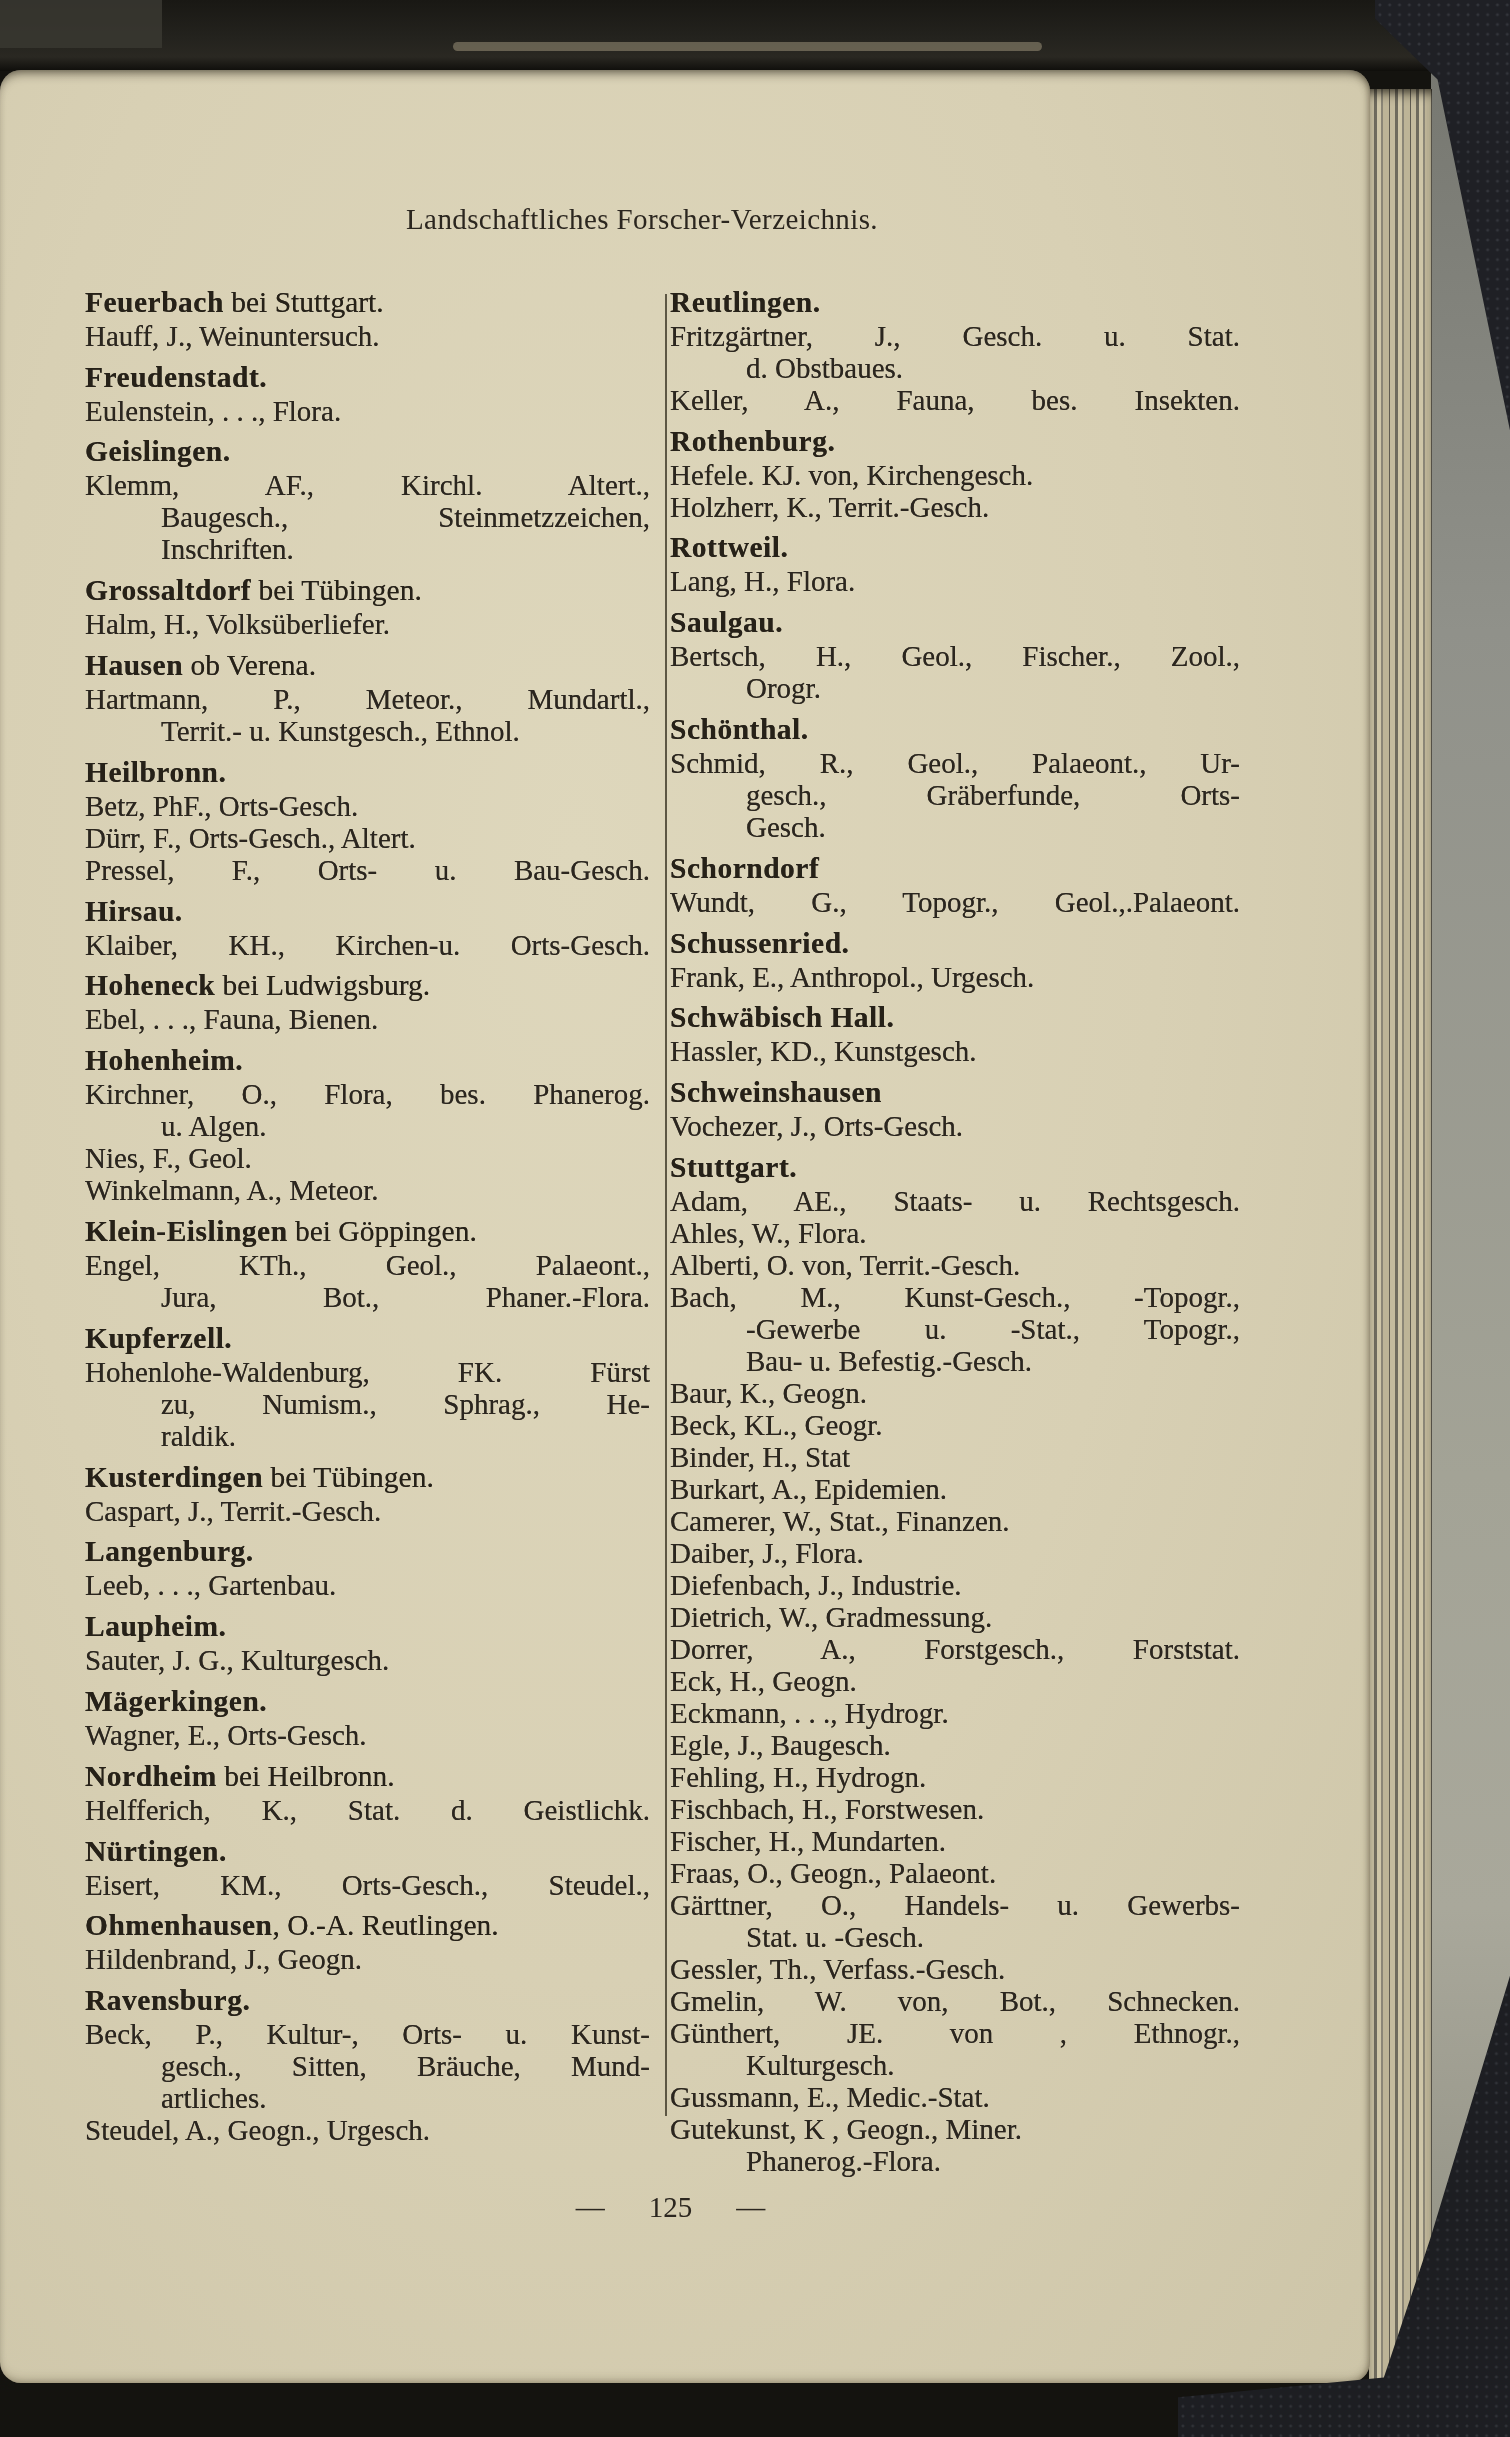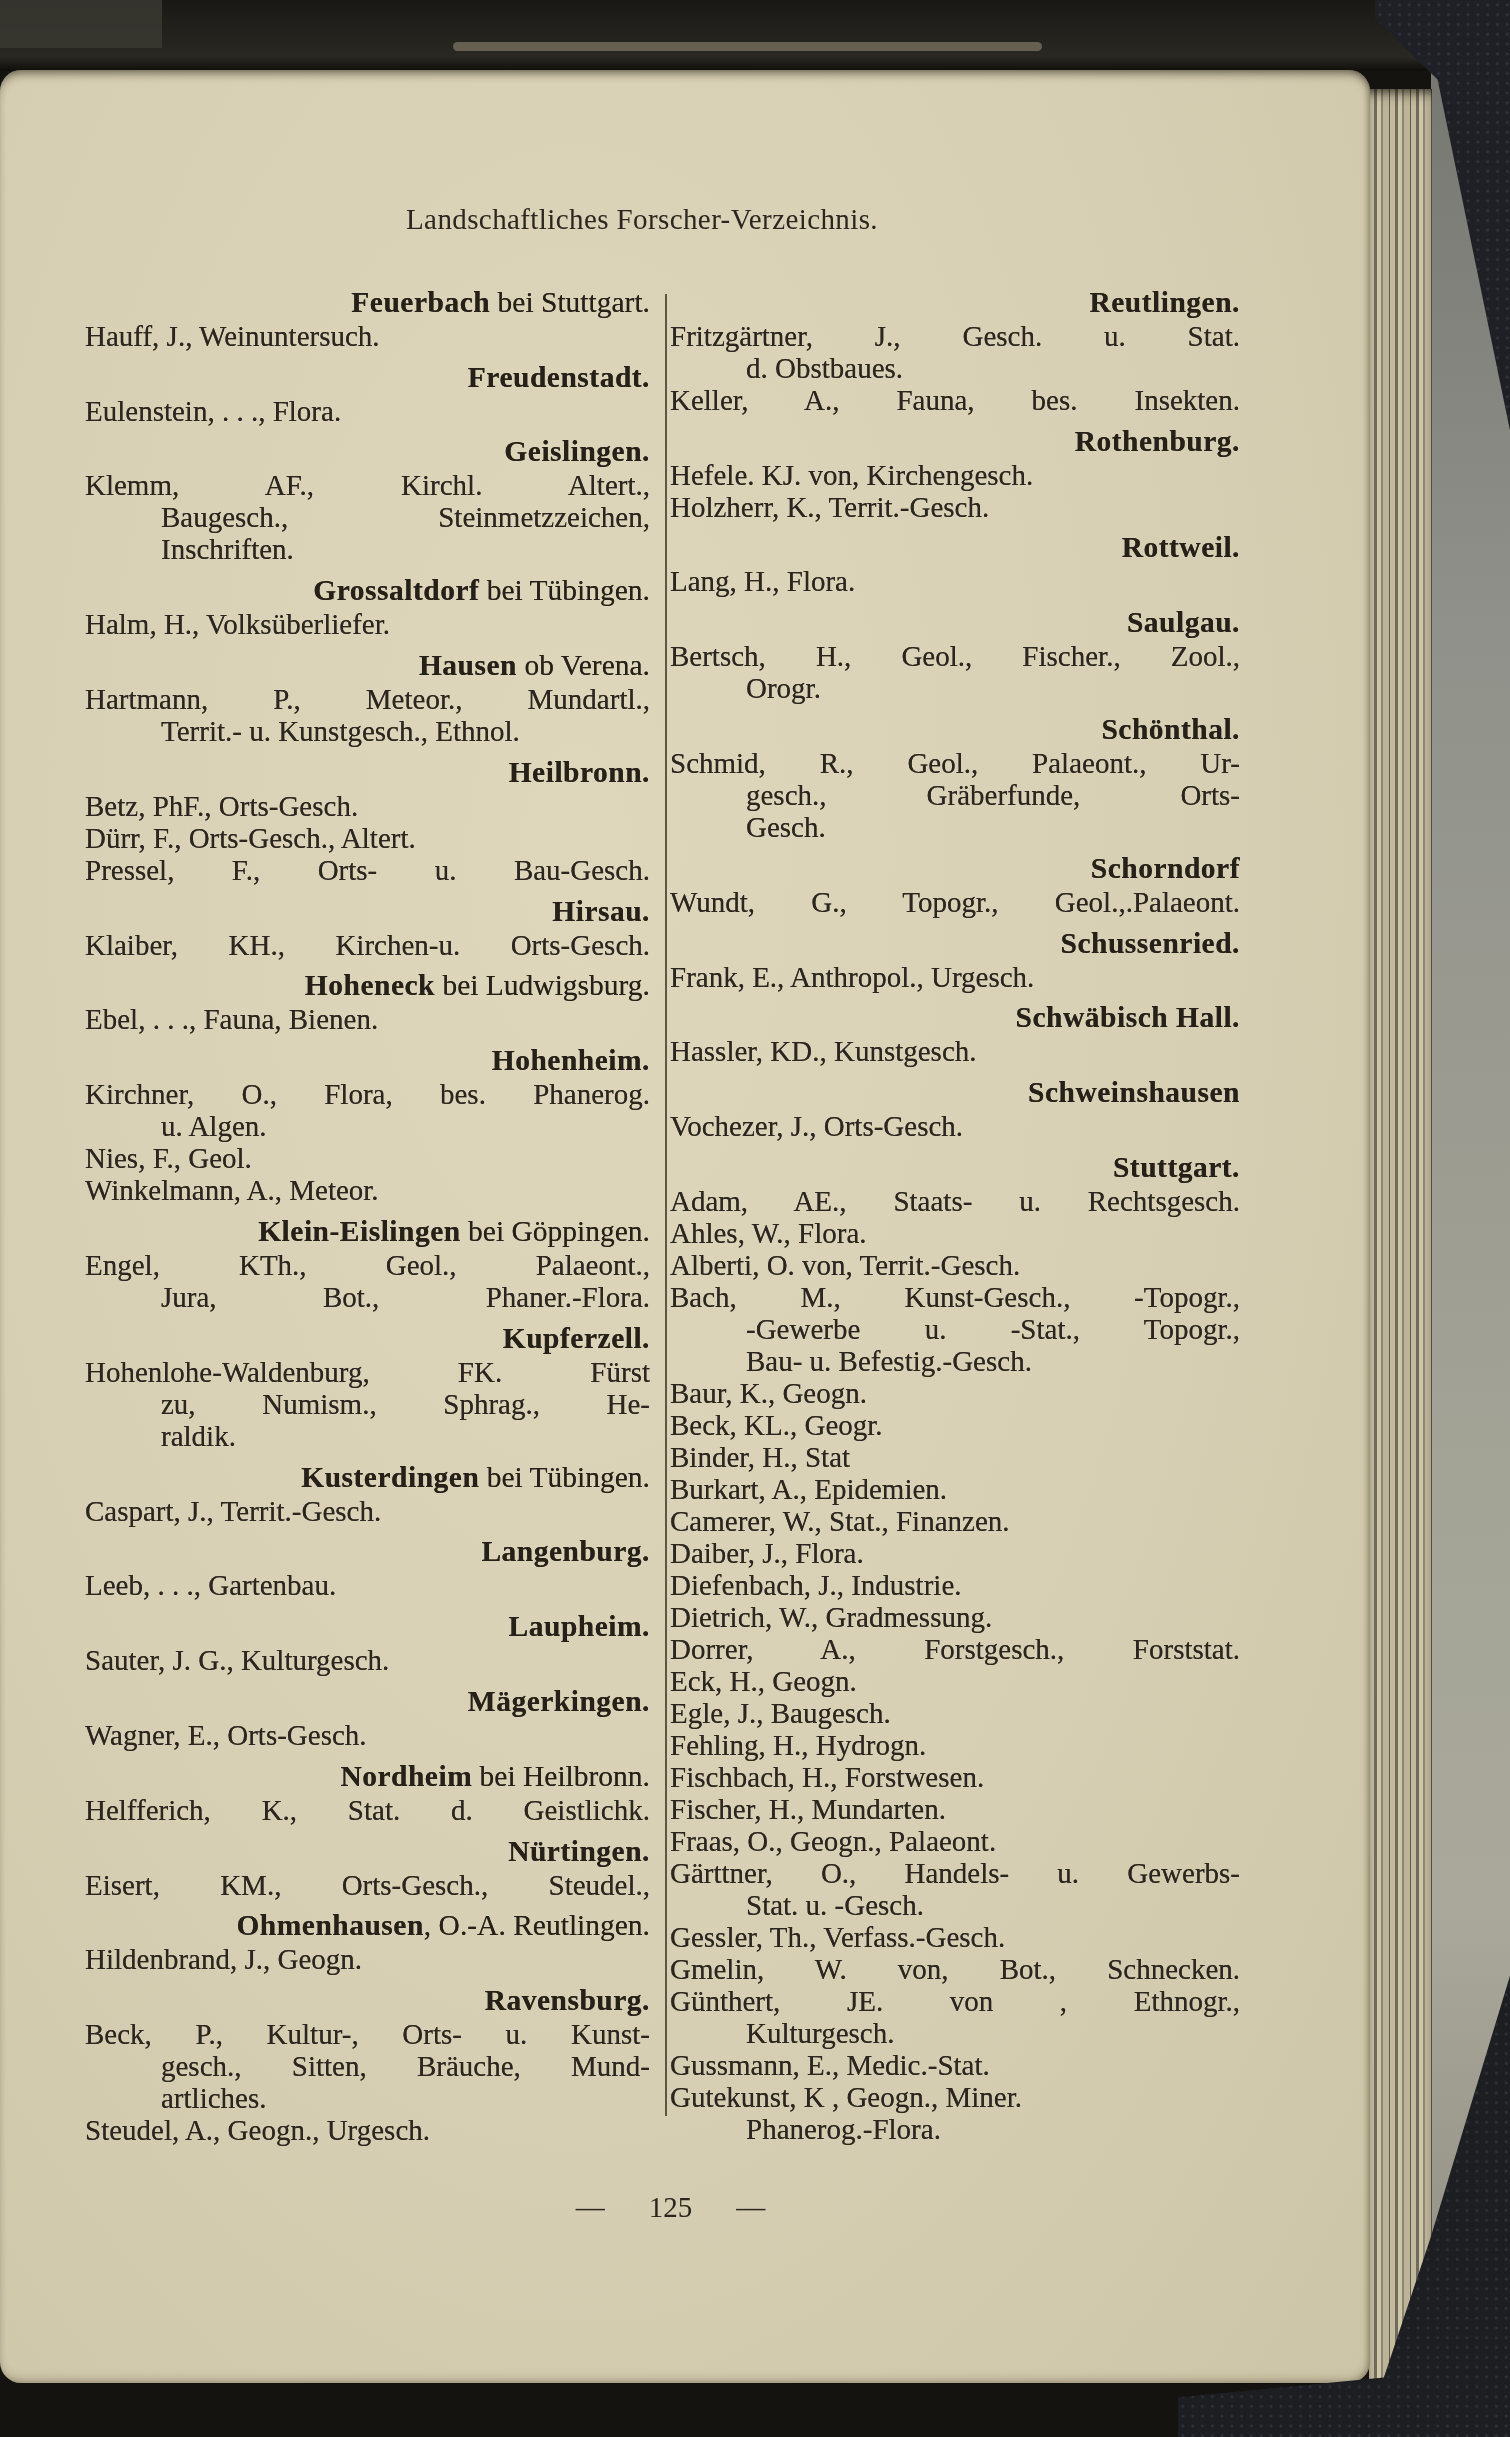--- a/index.html
+++ b/index.html
@@ -39,21 +39,21 @@
     box-shadow:inset 0 8.3px 10.6px -6px rgba(25,20,10,.65),
                inset -5.3px 0 9px -5.3px rgba(60,50,30,.55),
                inset 0 -7.6px 12px -7.6px rgba(60,50,30,.5);border-radius:21px;}
   .running-head{position:absolute;left:45px;top:133px;width:1194px;text-align:center;
     font-size:29px;color:#2b261f;letter-spacing:0.4px;}
   .divider{position:absolute;left:665px;top:224px;width:2.3px;height:1822px;background:#47412f;opacity:.85;}
   .col{position:absolute;top:207px;font-size:29px;line-height:32px;color:#2b261f;
     text-shadow:0 0 0.5px rgba(43,38,30,.75);}
   .col-left{left:85px;width:565px;}
   .col-right{left:670px;width:570px;}
-  .place-head{text-align:right;font-size:29.5px;line-height:36px;margin-top:6.8px;color:#262118;}
+  .place-head{text-align:left;font-size:29.5px;line-height:36px;margin-top:6.8px;color:#262118;}
   .ph-bold{font-weight:700;letter-spacing:0.5px;}
   .line{}
   .line.j{text-align:justify;text-align-last:justify;}
   .line.i{padding-left:76px;}
   .page-num{position:absolute;left:85px;top:2121px;width:1171px;
     display:flex;justify-content:center;align-items:center;gap:44px;
     font-size:29px;color:#2b261f;}
 </style>
 </head>
 <body>
@@ -158,20 +158,21 @@
         <div class="line">Baur, K., Geogn.</div>
         <div class="line">Beck, KL., Geogr.</div>
         <div class="line">Binder, H., Stat</div>
         <div class="line">Burkart, A., Epidemien.</div>
         <div class="line">Camerer, W., Stat., Finanzen.</div>
         <div class="line">Daiber, J., Flora.</div>
         <div class="line">Diefenbach, J., Industrie.</div>
         <div class="line">Dietrich, W., Gradmessung.</div>
         <div class="line j">Dorrer, A., Forstgesch., Forststat.</div>
         <div class="line">Eck, H., Geogn.</div>
+        <div class="line">Eckmann, . . ., Hydrogr.</div>
         <div class="line">Egle, J., Baugesch.</div>
         <div class="line">Fehling, H., Hydrogn.</div>
         <div class="line">Fischbach, H., Forstwesen.</div>
         <div class="line">Fischer, H., Mundarten.</div>
         <div class="line">Fraas, O., Geogn., Palaeont.</div>
         <div class="line j">Gärttner, O., Handels- u. Gewerbs-</div>
         <div class="line i">Stat. u. -Gesch.</div>
         <div class="line">Gessler, Th., Verfass.-Gesch.</div>
         <div class="line j">Gmelin, W. von, Bot., Schnecken.</div>
         <div class="line j">Günthert, JE. von , Ethnogr.,</div>

